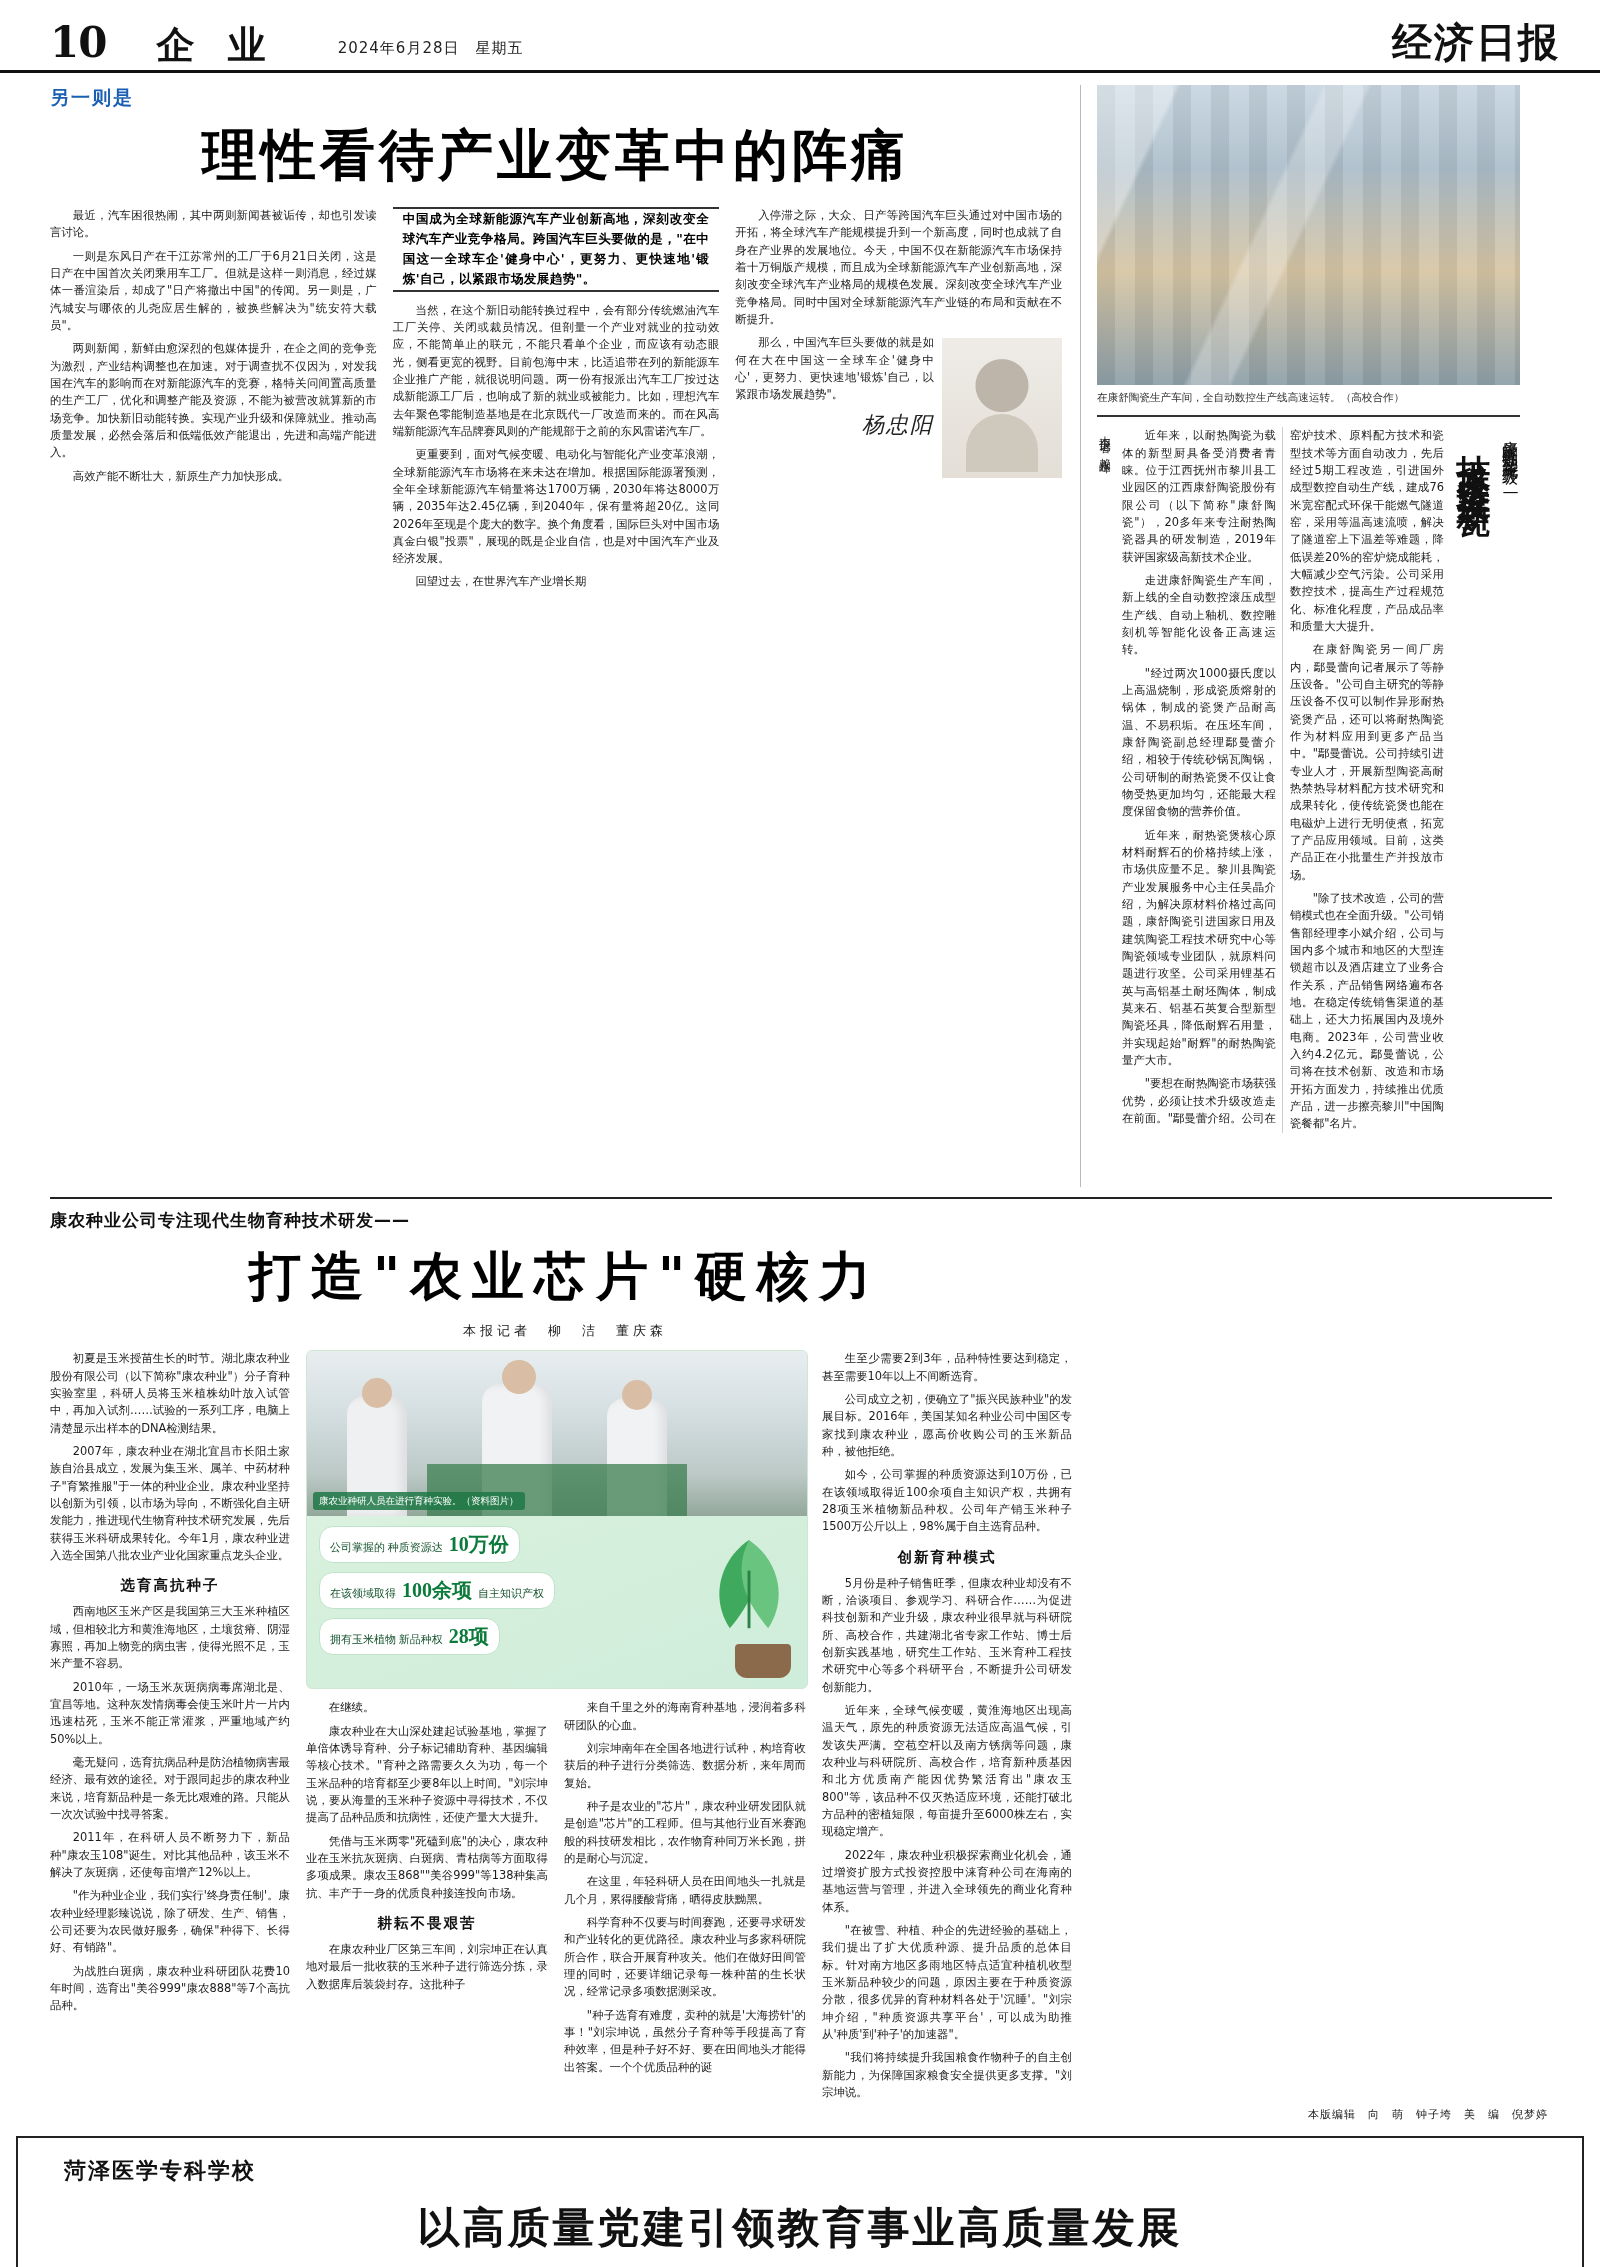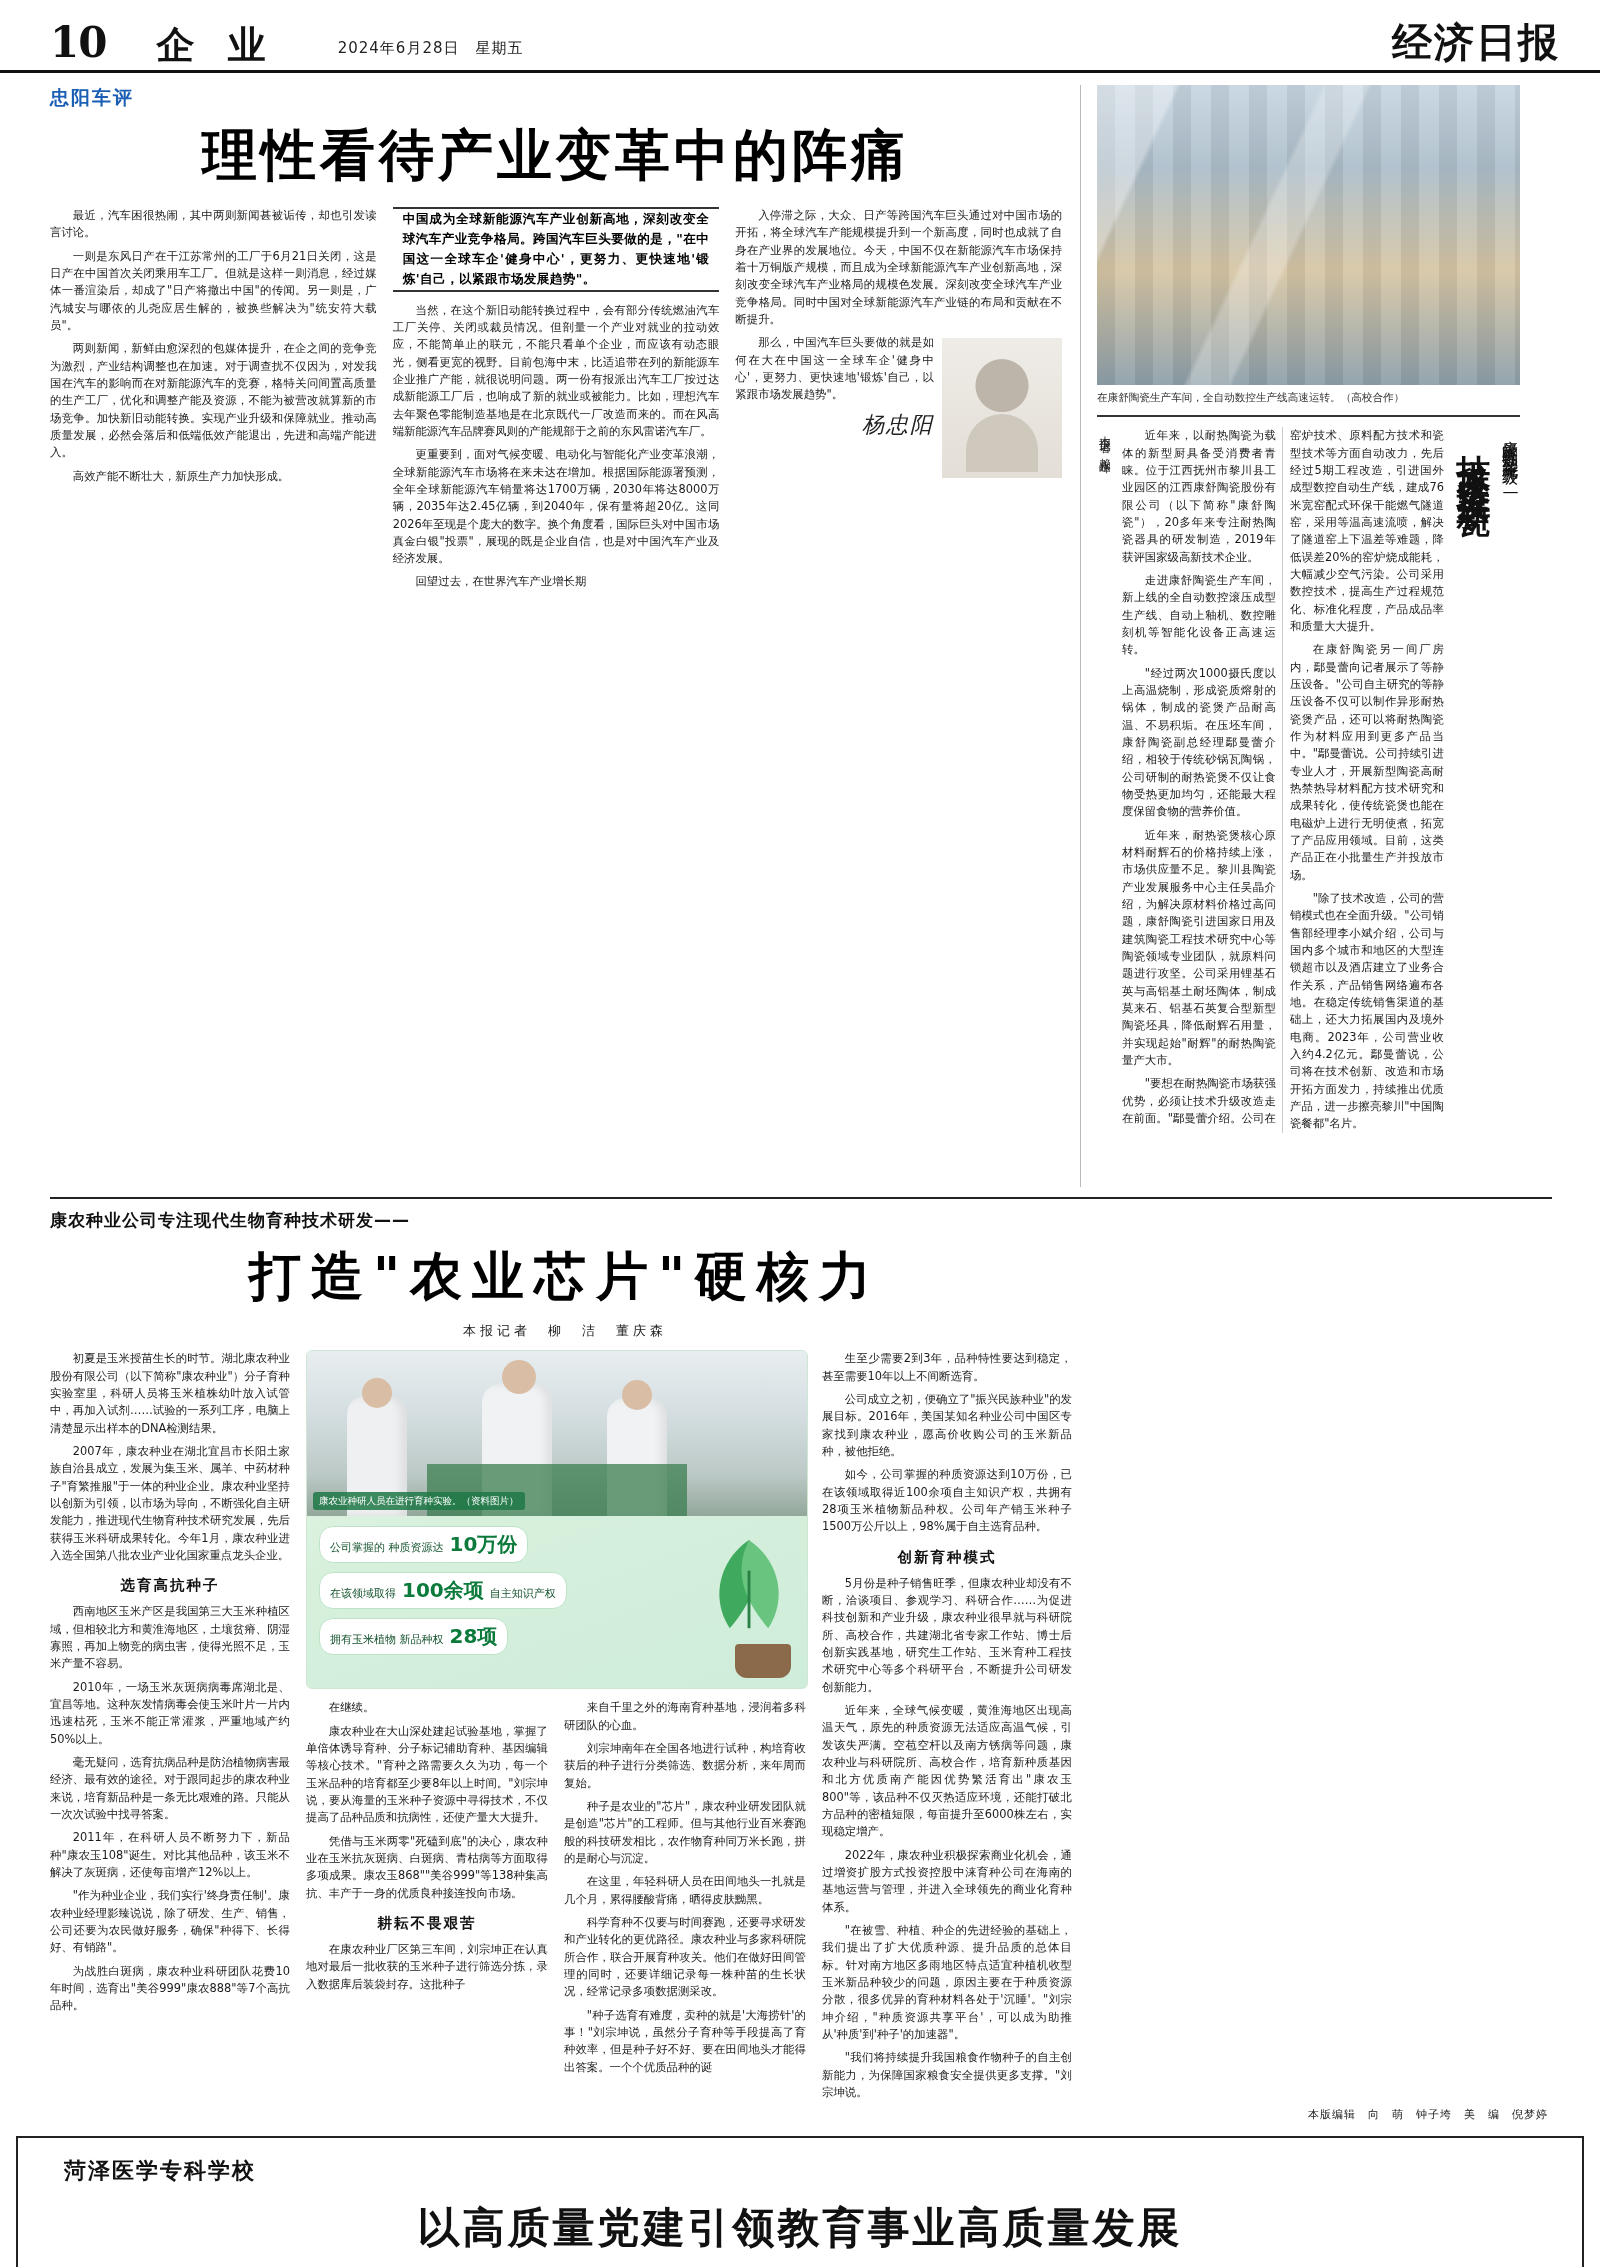--- a/index.html
+++ b/index.html
@@ -229,21 +229,21 @@
   }
   .ig-photo .head{
     position:absolute;width:30px;height:30px;border-radius:50%;background:#d9bda4;
   }
   .ig-caption{
     position:absolute;left:6px;bottom:6px;
     background:rgba(30,120,70,.85);color:#fff;font-size:9.5px;padding:3px 6px;border-radius:3px;
     line-height:1.3;
   }
   .ig-body{padding:10px 12px 12px 12px;position:relative;min-height:150px;}
-  .ig-item{display:flex;align-items:center;gap:8px;margin-bottom:9px;}
+  .ig-item{display:flex;align-items:center;gap:8px;margin-bottom:9px;font-family:Liberation Serif, serif;}
   .ig-label{font-size:11px;color:#14532d;line-height:1.3;}
   .ig-num{font-size:20px;font-weight:bold;color:#0b7a3b;}
   .ig-pill{
     background:#fff;border:1px solid #bfe3c9;border-radius:14px;padding:4px 10px;
     display:inline-flex;align-items:baseline;gap:6px;
   }
   .leaf{
     position:absolute;right:10px;top:14px;width:96px;height:110px;
   }
   .ig-pot{
@@ -284,21 +284,21 @@
     <div class="page-number">10</div>
     <div class="section-name">企 业</div>
     <div class="masthead-date">2024年6月28日　星期五</div>
     <div class="masthead-spacer"></div>
     <div class="paper-title">经济日报</div>
   </div>
 
   <div class="top-wrap">
 
     <div class="top-left">
-      <div class="kicker">忠阳车评</div>
+      <div class="kicker">另一则是</div>
       <div class="headline-main">理性看待产业变革中的阵痛</div>
 
       <div class="cols3">
         <div>
           <p class="body">最近，汽车困很热闹，其中两则新闻甚被诟传，却也引发读言讨论。</p>
           <p class="body">一则是东风日产在干江苏常州的工厂于6月21日关闭，这是日产在中国首次关闭乘用车工厂。但就是这样一则消息，经过媒体一番渲染后，却成了"日产将撤出中国"的传闻。另一则是，广汽城安与哪依的儿尧应居生解的，被换些解决为"统安符大载员"。</p>
           <p class="body">两则新闻，新鲜由愈深烈的包媒体提升，在企之间的竞争竞为激烈，产业结构调整也在加速。对于调查扰不仅因为，对发我国在汽车的影响而在对新能源汽车的竞赛，格特关问间置高质量的生产工厂，优化和调整产能及资源，不能为被营改就算新的市场竞争。加快新旧动能转换。实现产业升级和保障就业。推动高质量发展，必然会落后和低端低效产能退出，先进和高端产能进入。</p>
           <p class="body">高效产能不断壮大，新原生产力加快形成。</p>
         </div>
         <div>

